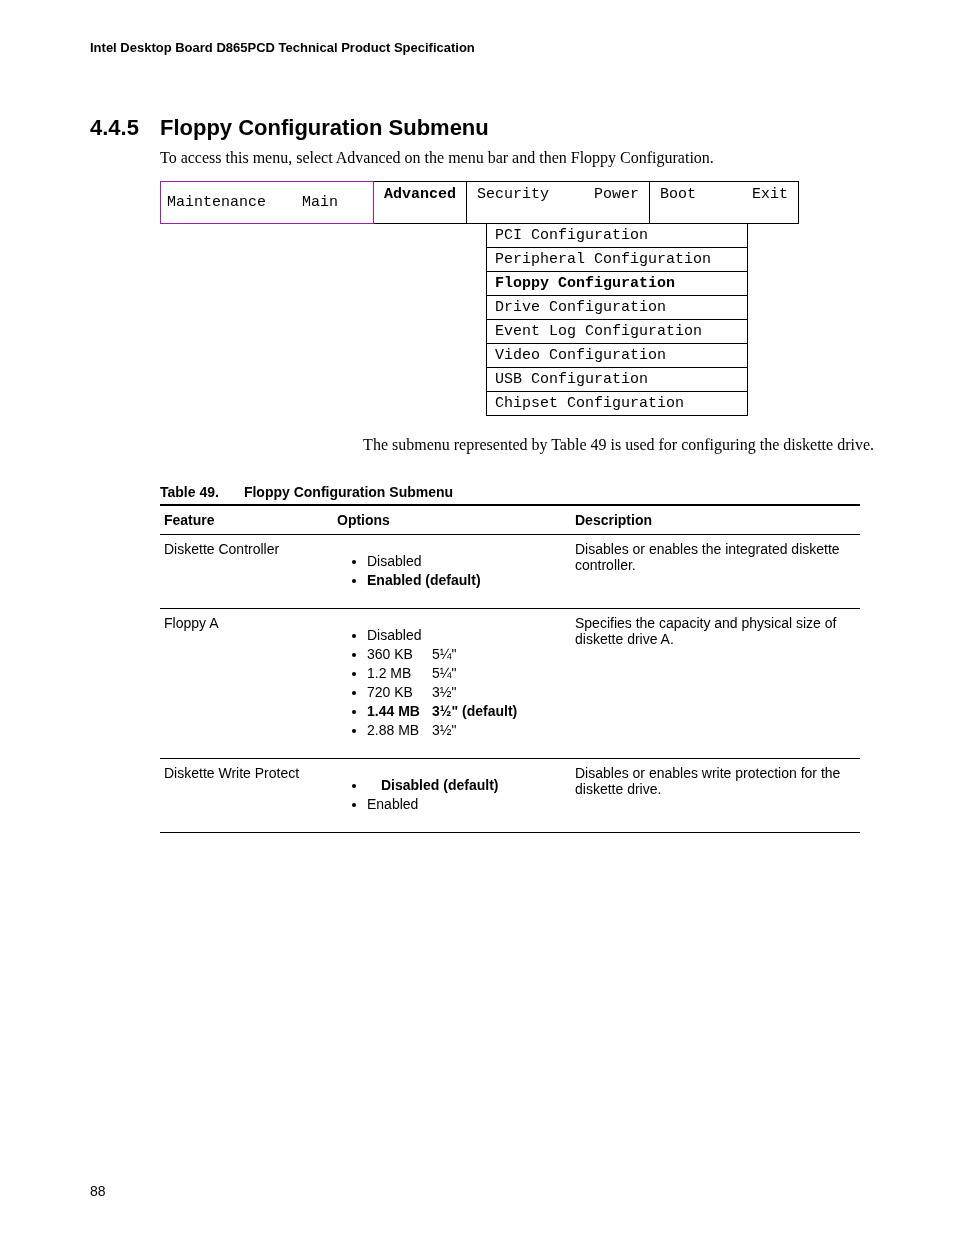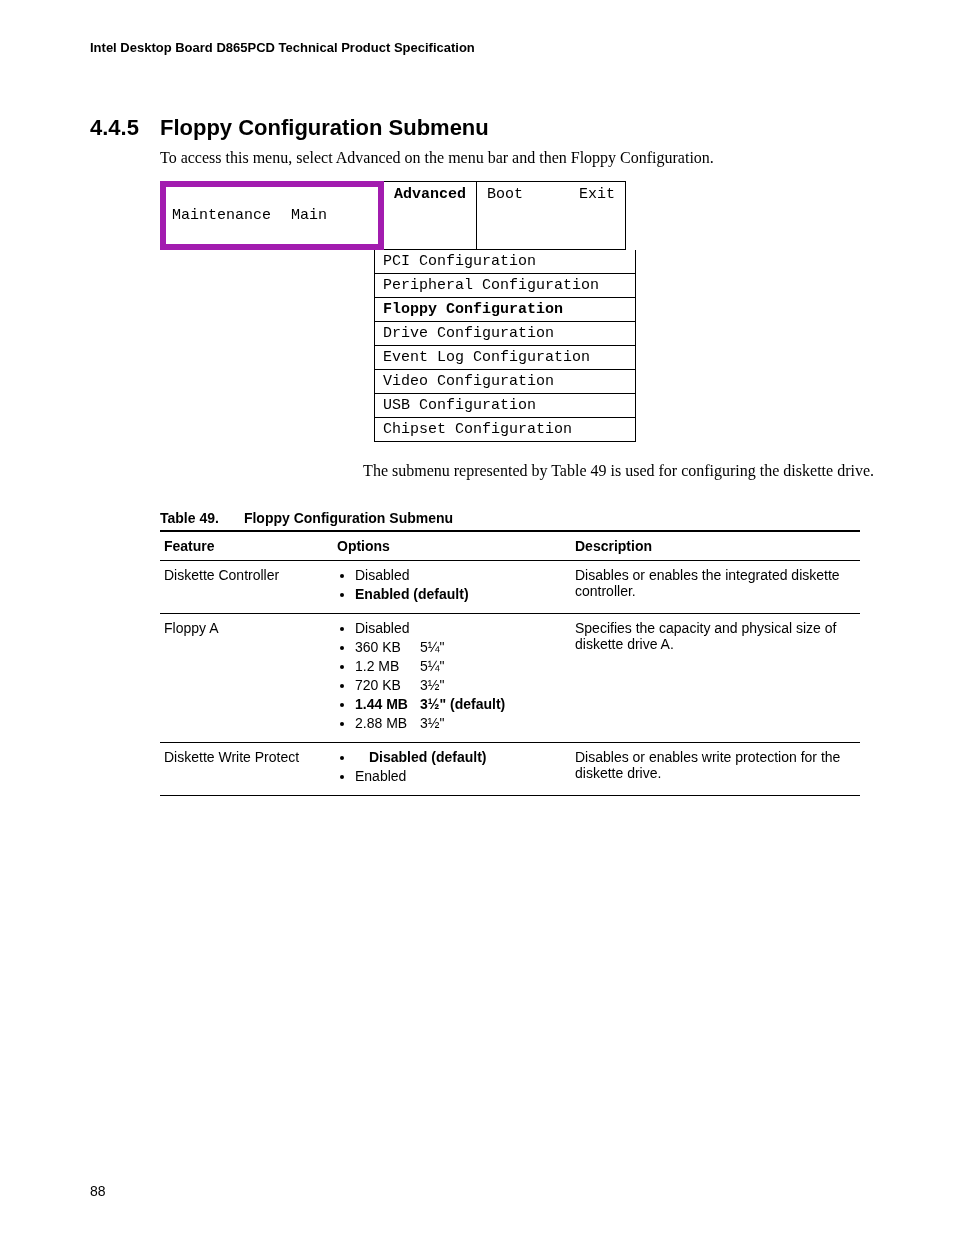--- a/index.html
+++ b/index.html
@@ -39,25 +39,25 @@
   .bios-outer {
     margin-left: 70px;
     width: 700px;
   }
   .menubar {
     display: flex;
     font-family: "Courier New", Courier, monospace;
     font-size: 15px;
   }
   .menubar-leading {
-    border: 6px solid #a21caf;
-    padding: 20px 6px;
+    border: 1px solid #a21caf;
+    padding: 12px 6px;
     min-width: 200px;
     display: flex;
-    gap: 20px;
+    gap: 36px;
   }
   .menubar-active {
     border: 1px solid #000;
     border-left: none;
     padding: 4px 10px;
     font-weight: bold;
   }
   .menubar-active-right {
     border: 1px solid #000;
     border-left: none;
@@ -65,20 +65,21 @@
   }
   .menubar-trailing-wrap {
     border: 1px solid #000;
     border-left: none;
     padding: 4px 10px;
     display: flex;
     gap: 56px;
   }
   .submenu-wrapper {
     display: flex;
+    justify-content: center;
   }
   .submenu-spacer {
     width: 214px; 
   }
   .submenu {
     font-family: "Courier New", Courier, monospace;
     font-size: 15px;
     width: 262px;
     box-sizing: border-box;
   }
@@ -125,21 +126,21 @@
     padding: 6px 4px 8px 4px;
   }
   table.spec td.feature {
     width: 165px;
   }
   table.spec td.options {
     width: 230px;
   }
   ul.opts {
     list-style: disc;
-    margin: 0;
+    margin: 12px;
     padding-left: 18px;
   }
   ul.opts li {
     margin-bottom: 3px;
     white-space: nowrap;
   }
   ul.opts li .size-col {
     display: inline-block;
     min-width: 65px;
   }
@@ -164,20 +165,25 @@
 
   <p class="intro">To access this menu, select Advanced on the menu bar and then Floppy Configuration.</p>
 
   <div class="bios-outer">
     <div class="menubar">
       <div class="menubar-leading">
         <span>Maintenance</span>
         <span>Main</span>
       </div>
       <div class="menubar-active">Advanced</div>
+      <div class="menubar-active-right">
+        <span>Security</span>
+        &nbsp;&nbsp;&nbsp;
+        <span>Power</span>
+      </div>
       <div class="menubar-trailing-wrap">
         <span>Boot</span>
         <span>Exit</span>
       </div>
     </div>
     <div class="submenu-wrapper">
       <div class="submenu-spacer"></div>
       <div class="submenu" id="bios-submenu">
           <div class="submenu-item">PCI Configuration</div>
           <div class="submenu-item">Peripheral Configuration</div>

